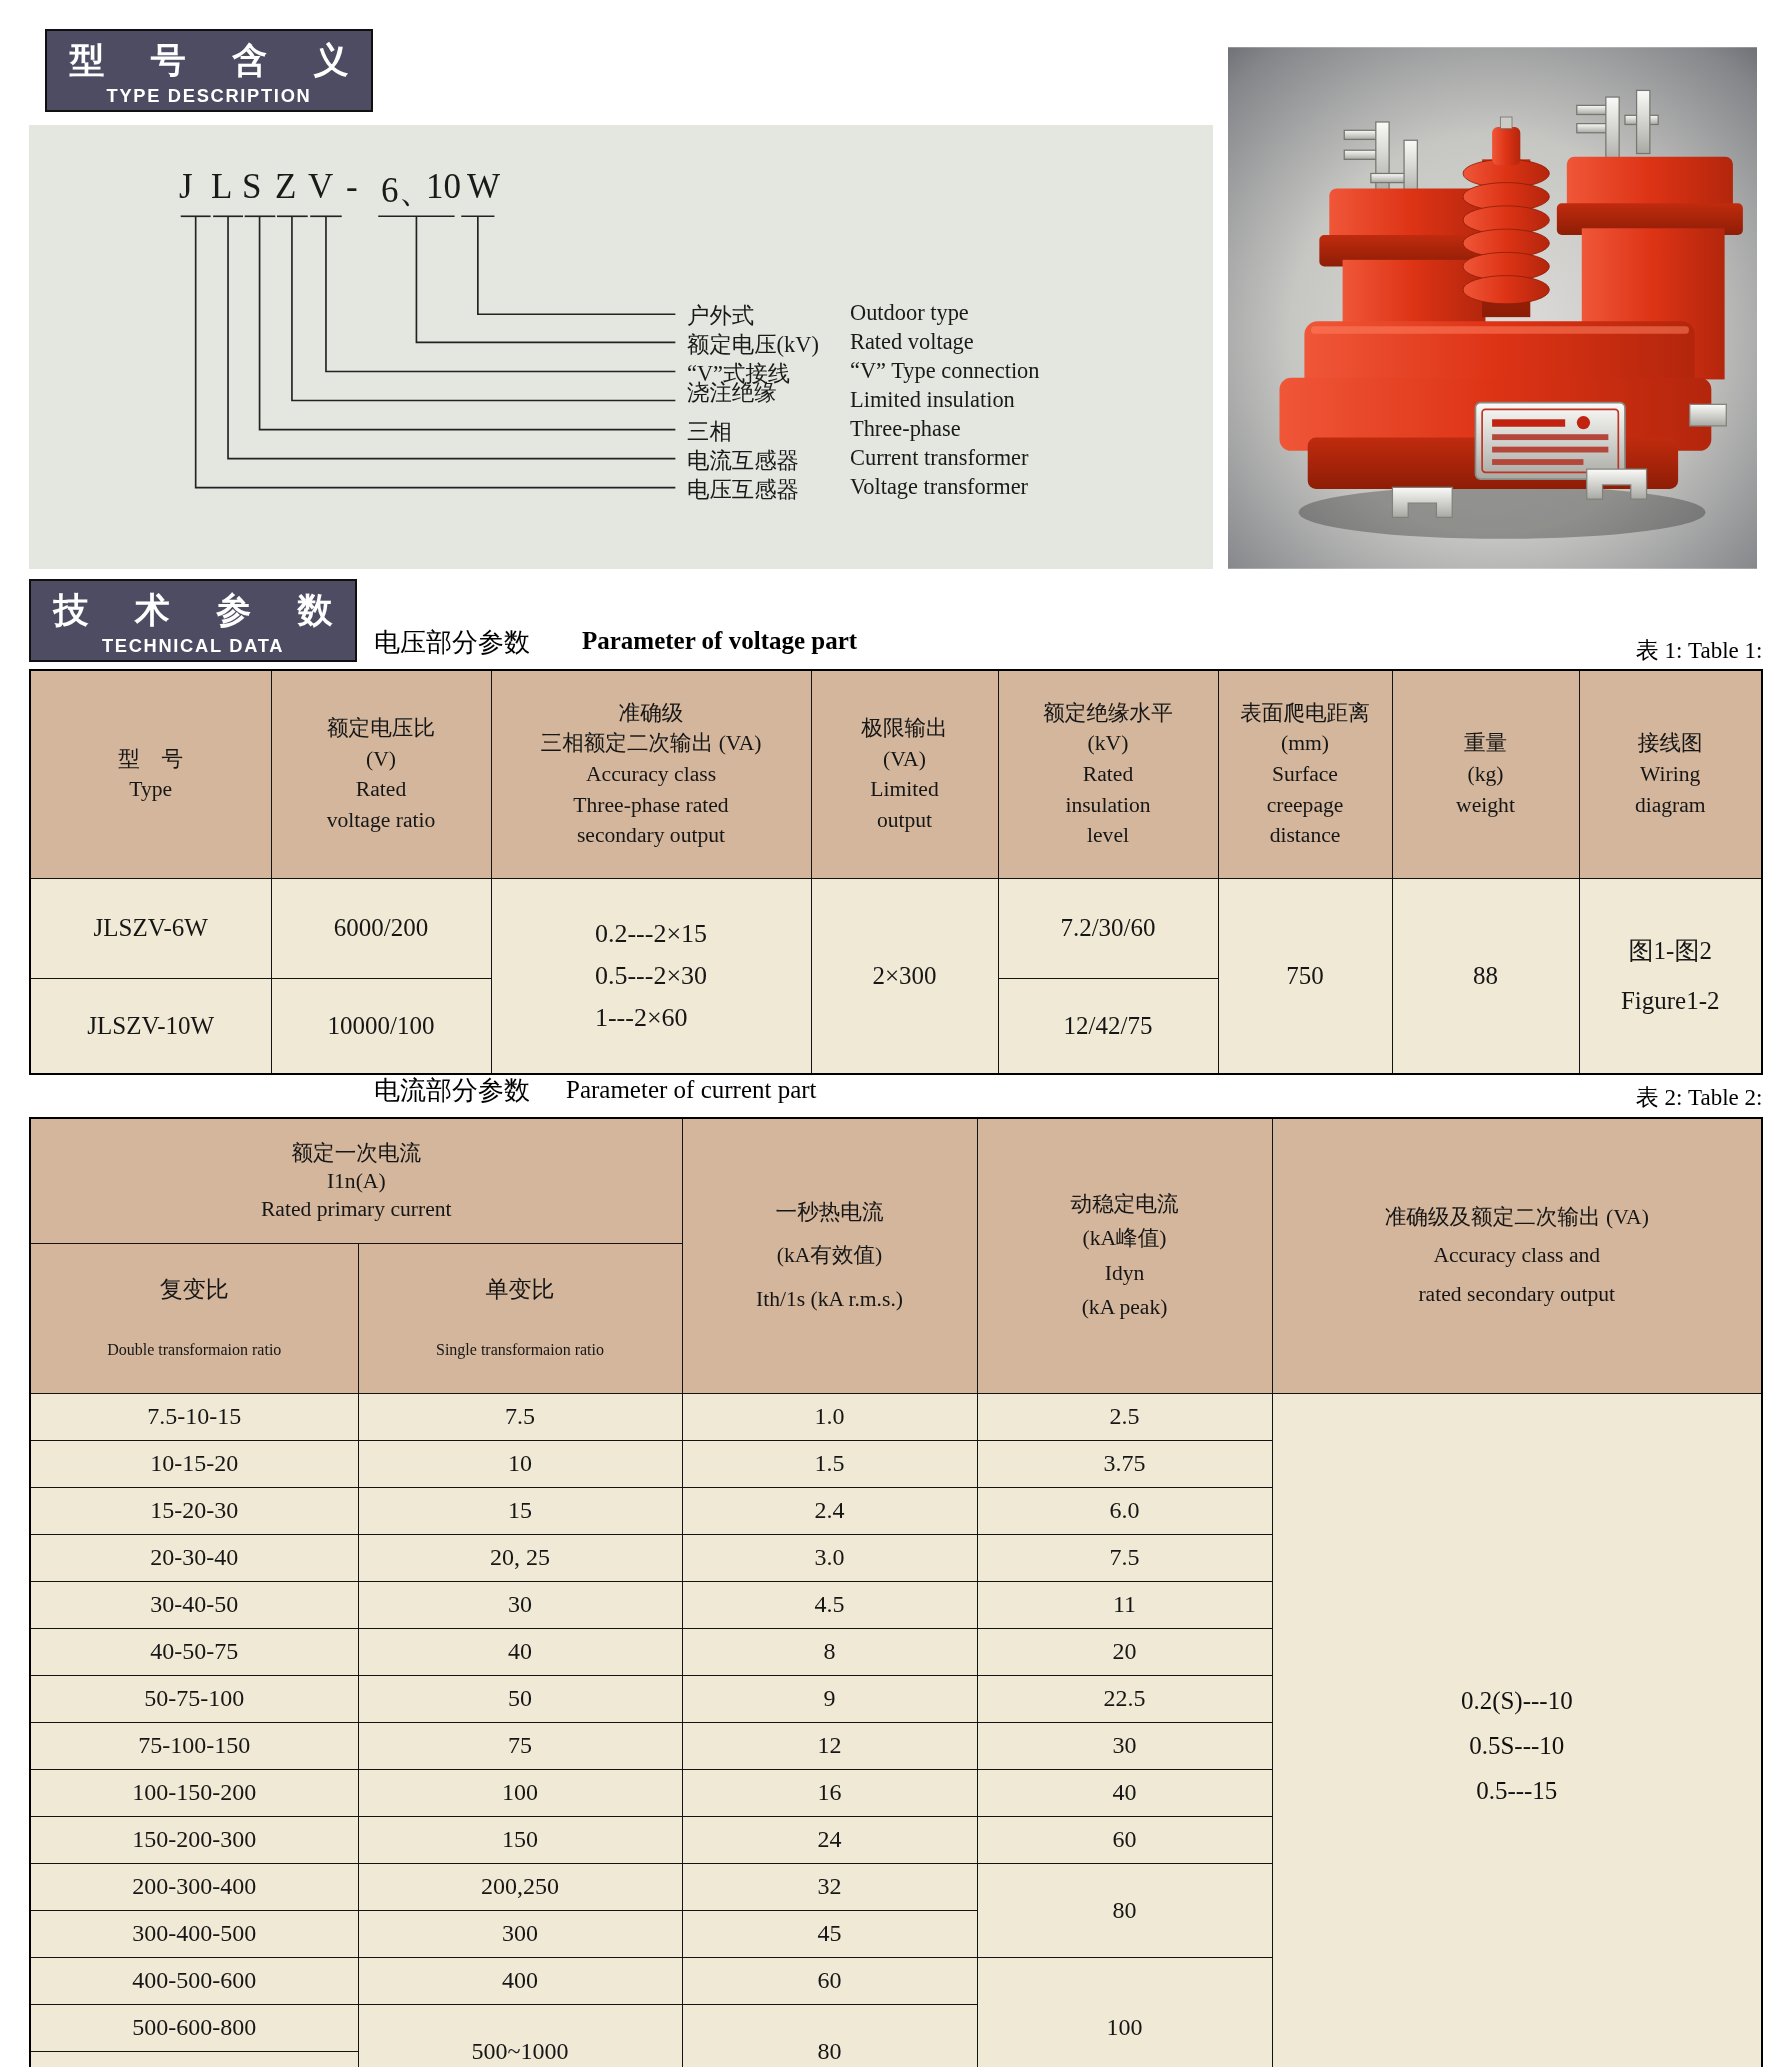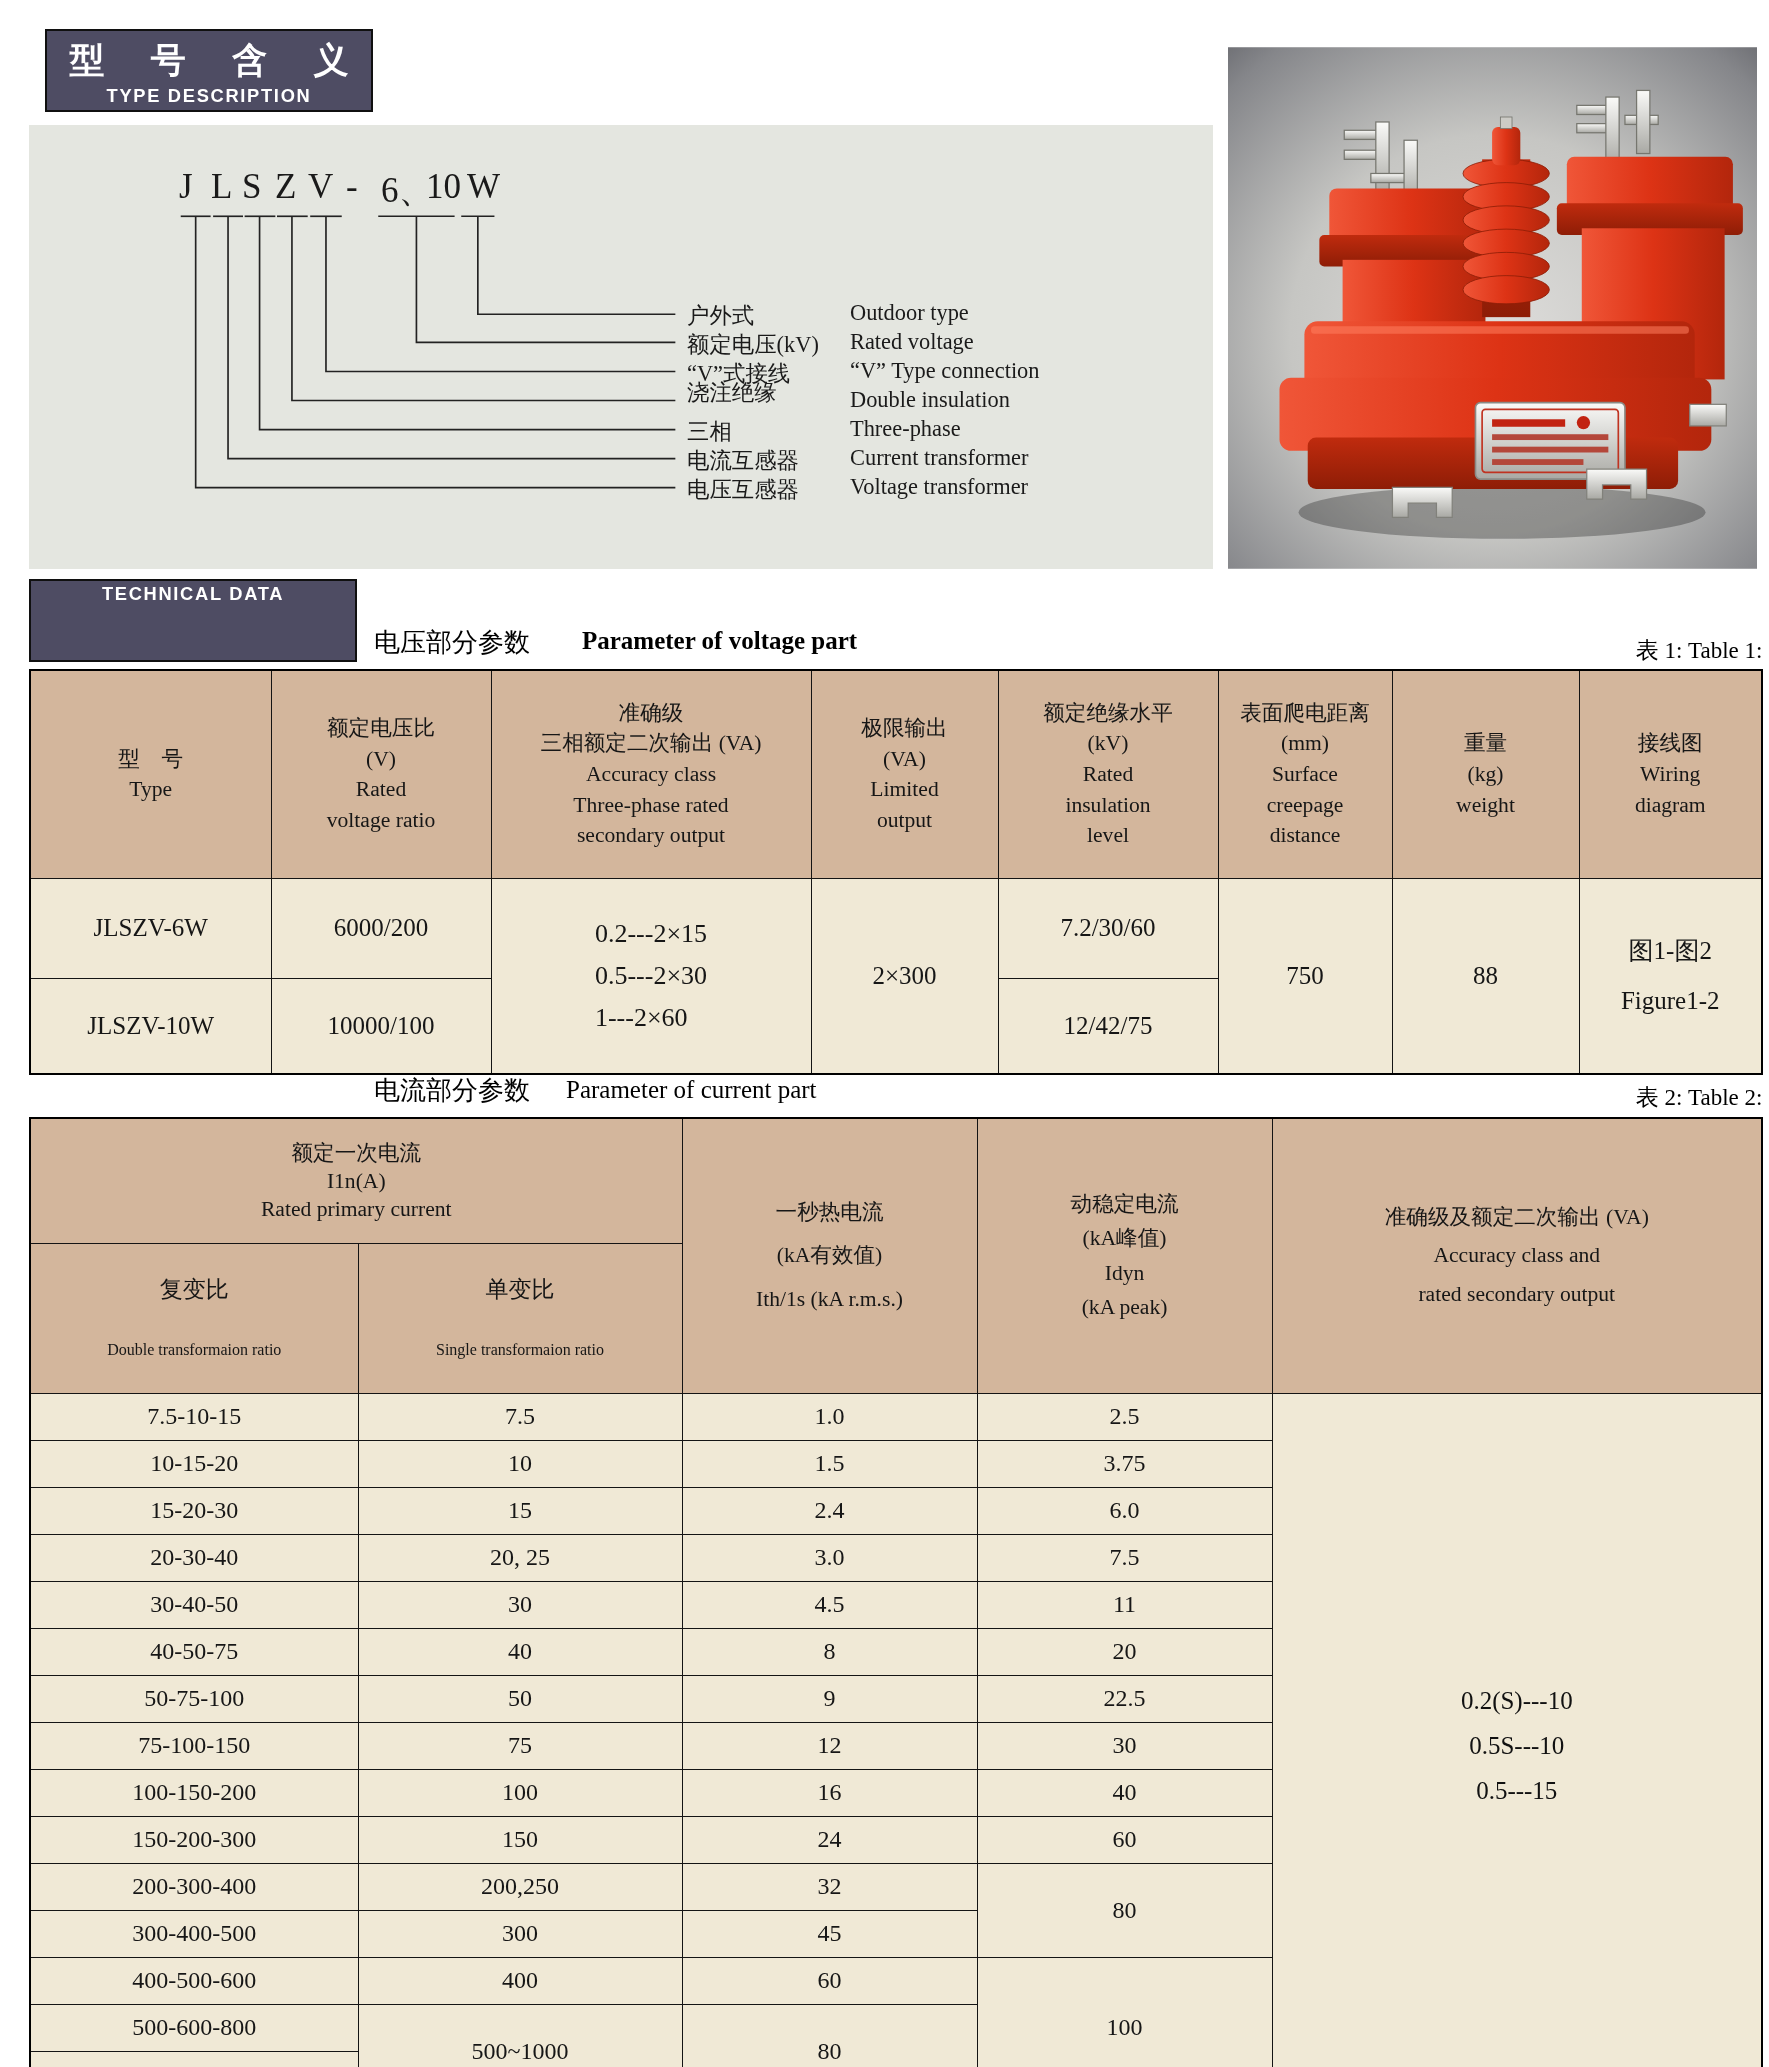--- a/index.html
+++ b/index.html
@@ -89,21 +89,21 @@
     <span class="code-char" style="left:397px;">10</span>
     <span class="code-char" style="left:438px;">W</span>
 
     <span class="dlabel-cn" style="top:175px;">户外式</span>
     <span class="dlabel-en" style="top:175px;">Outdoor type</span>
     <span class="dlabel-cn" style="top:204px;">额定电压(kV)</span>
     <span class="dlabel-en" style="top:204px;">Rated voltage</span>
     <span class="dlabel-cn" style="top:233px;">“V”式接线</span>
     <span class="dlabel-en" style="top:233px;">“V” Type connection</span>
     <span class="dlabel-cn" style="top:252px;">浇注绝缘</span>
-    <span class="dlabel-en" style="top:262px;">Double insulation</span>
+    <span class="dlabel-en" style="top:262px;">Limited insulation</span>
     <span class="dlabel-cn" style="top:291px;">三相</span>
     <span class="dlabel-en" style="top:291px;">Three-phase</span>
     <span class="dlabel-cn" style="top:320px;">电流互感器</span>
     <span class="dlabel-en" style="top:320px;">Current transformer</span>
     <span class="dlabel-cn" style="top:349px;">电压互感器</span>
     <span class="dlabel-en" style="top:349px;">Voltage transformer</span>
   </div>
 
   <svg class="photo" viewBox="0 0 637 628" xmlns="http://www.w3.org/2000/svg">
     <defs>
@@ -188,20 +188,21 @@
     </g>
 
     <g fill="url(#metal)" stroke="#81817b" stroke-width="1.5">
       <path d="M198,530 h72 v36 h-19 v-17 h-34 v17 h-19 z"></path>
       <path d="M432,508 h72 v36 h-19 v-17 h-34 v17 h-19 z"></path>
       <rect x="556" y="430" width="44" height="26"></rect>
     </g>
   </svg>
 
   <div class="badge" style="left:29px; top:579px;">
+    <span class="cn">技 术 参 数</span>
     <span class="en">TECHNICAL DATA</span>
   </div>
 
   <span class="cap-cn" style="left:374px; top:625px;">电压部分参数</span>
   <span class="cap-en" style="left:582px; top:627px;font-weight:bold;">Parameter of voltage part</span>
   <span class="tbl-ref" style="top:635px;">表 1: Table 1:</span>
 
   <table class="data" style="top:669px; width:1732px;">
     <colgroup>
       <col style="width:241px">

